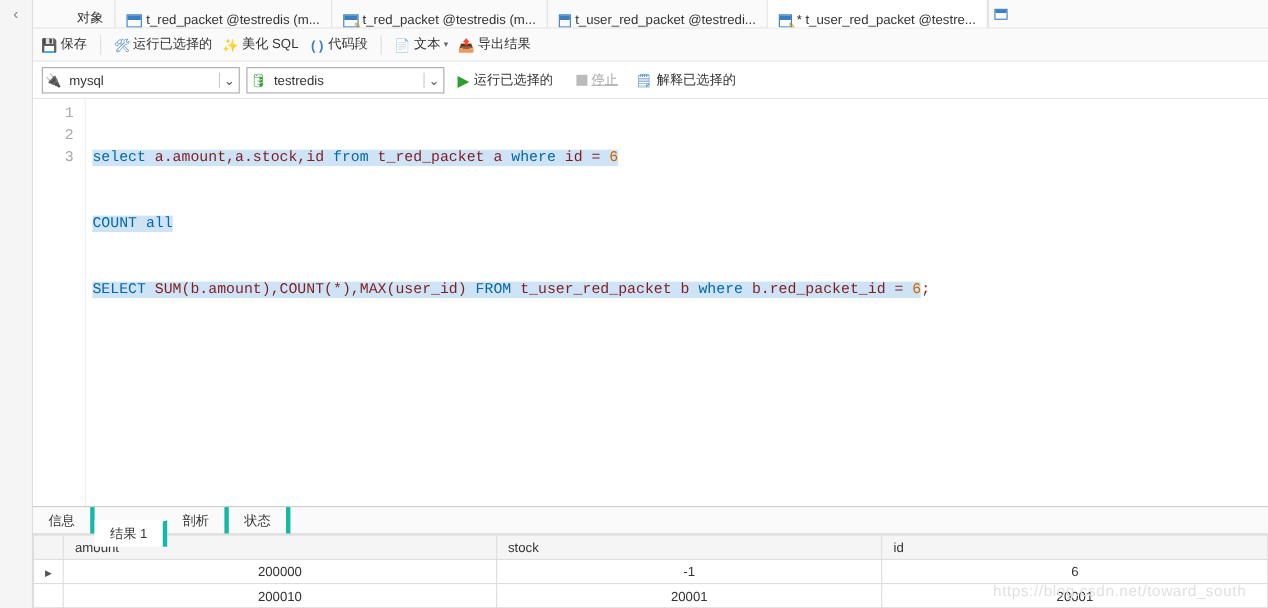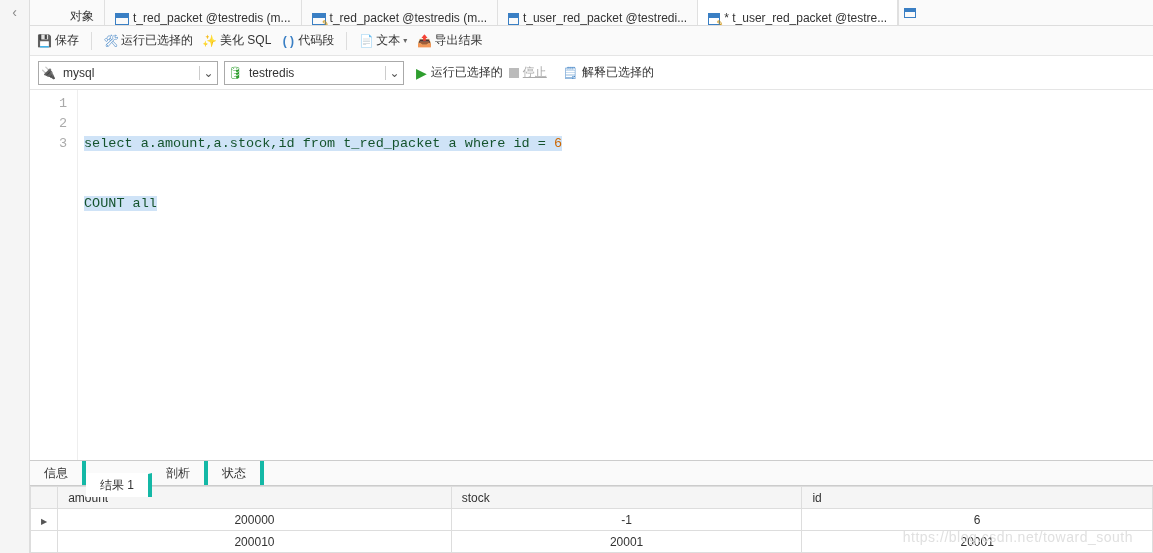--- a/index.html
+++ b/index.html
@@ -26,32 +26,32 @@
 .paren-ico { color: #3a7fc4; font-weight: bold; }
 .dropdown-row { display: flex; align-items: center; height: 34px; padding: 4px 8px; gap: 6px; border-bottom: 1px solid #e5e5e5; }
 .dd { display: flex; align-items: center; border: 1px solid #aaa; height: 24px; background: #fff; }
 .dd .dd-ico { width: 20px; display: flex; align-items: center; justify-content: center; font-size: 12px; }
 .dd .dd-text { flex: 1; padding: 0 4px; }
 .dd .dd-caret { width: 18px; text-align: center; color: #555; border-left: 1px solid #ccc; cursor: pointer; }
 .dd1 { width: 180px; }
 .dd2 { width: 180px; }
 .run-btn { display: flex; align-items: center; gap: 4px; cursor: pointer; margin-left: 6px; }
 .run-btn .play { color: #2e9e2e; font-size: 14px; }
-.stop-btn { display: flex; align-items: center; gap: 4px; color: #aaa; margin-left: 0; cursor: default; text-decoration: underline; }
+.stop-btn { display: flex; align-items: center; gap: 4px; color: #aaa; margin-left: 15px; cursor: default; text-decoration: underline; }
 .stop-btn .sq { display: inline-block; width: 10px; height: 10px; background: #bbb; }
 .explain-btn { display: flex; align-items: center; gap: 4px; margin-left: 10px; cursor: pointer; }
 .explain-btn .ei { color: #3a7fc4; }
 .editor { flex: 1; display: flex; font-family: Consolas, "Courier New", monospace; font-size: 13.5px; overflow: hidden; background: #fff; }
 .gutter { width: 48px; background: #fff; color: #aaa; text-align: right; padding: 4px 10px 0 0; line-height: 20px; border-right: 1px solid #eee; }
 .code { flex: 1; padding: 4px 0 0 6px; line-height: 20px; white-space: pre; }
 .code .line { height: 20px; }
 .sel { background: #cfe3f7; }
-.kw { color: #14532d; }
+.kw { color: #0369a1; }
 .num { color: #cc6600; }
-.ident { color: #14532d; }
+.ident { color: #7f1d1d; }
 .bottom-tabs { display: flex; border-top: 1px solid #ccc; border-bottom: 1px solid #ccc; height: 26px; background: #fafafa; }
 .bottom-tabs .btab { padding: 0 14px; display: flex; align-items: center; border-right: 4px solid #14b8a6; cursor: pointer; }
 .bottom-tabs .btab.active { background: #fff; border-top: 1px solid #fff; position: relative; top: 12px; }
 .results { display: flex; flex-direction: column; }
 .grid { border-collapse: collapse; }
 .grid th, .grid td { border: 1px solid #ddd; padding: 3px 10px; font-size: 12px; height: 22px; }
 .grid th { background: #f5f5f5; text-align: left; font-weight: normal; }
 .grid td { text-align: center; background: #fff; }
 .row-handle { width: 18px; background: #f5f5f5; text-align: center; }
 .row-handle.active::before { content: "▶"; font-size: 8px; color: #555; }
@@ -150,20 +150,21 @@
 
     <div class="editor">
       <div class="gutter">
         <div>1</div>
         <div>2</div>
         <div>3</div>
       </div>
       <div class="code">
         <div class="line"><span class="sel"><span class="kw">select</span><span class="ident"> a.amount,a.stock,id </span><span class="kw">from</span><span class="ident"> t_red_packet a </span><span class="kw">where</span><span class="ident"> id = </span><span class="num">6</span></span></div>
         <div class="line"><span class="sel"><span class="kw">COUNT</span><span class="kw"> all</span></span></div>
+        <div class="line"><span class="sel"><span class="kw">SELECT</span><span class="ident"> SUM(b.amount),COUNT(*),MAX(user_id) </span><span class="kw">FROM</span><span class="ident"> t_user_red_packet b </span><span class="kw">where</span><span class="ident"> b.red_packet_id = </span><span class="num">6</span></span><span class="ident">;</span></div>
       </div>
     </div>
 
     <div class="bottom-tabs">
       <div class="btab">
           <span>信息</span>
         </div>
       <div class="btab active">
           <span>结果 1</span>
         </div>

